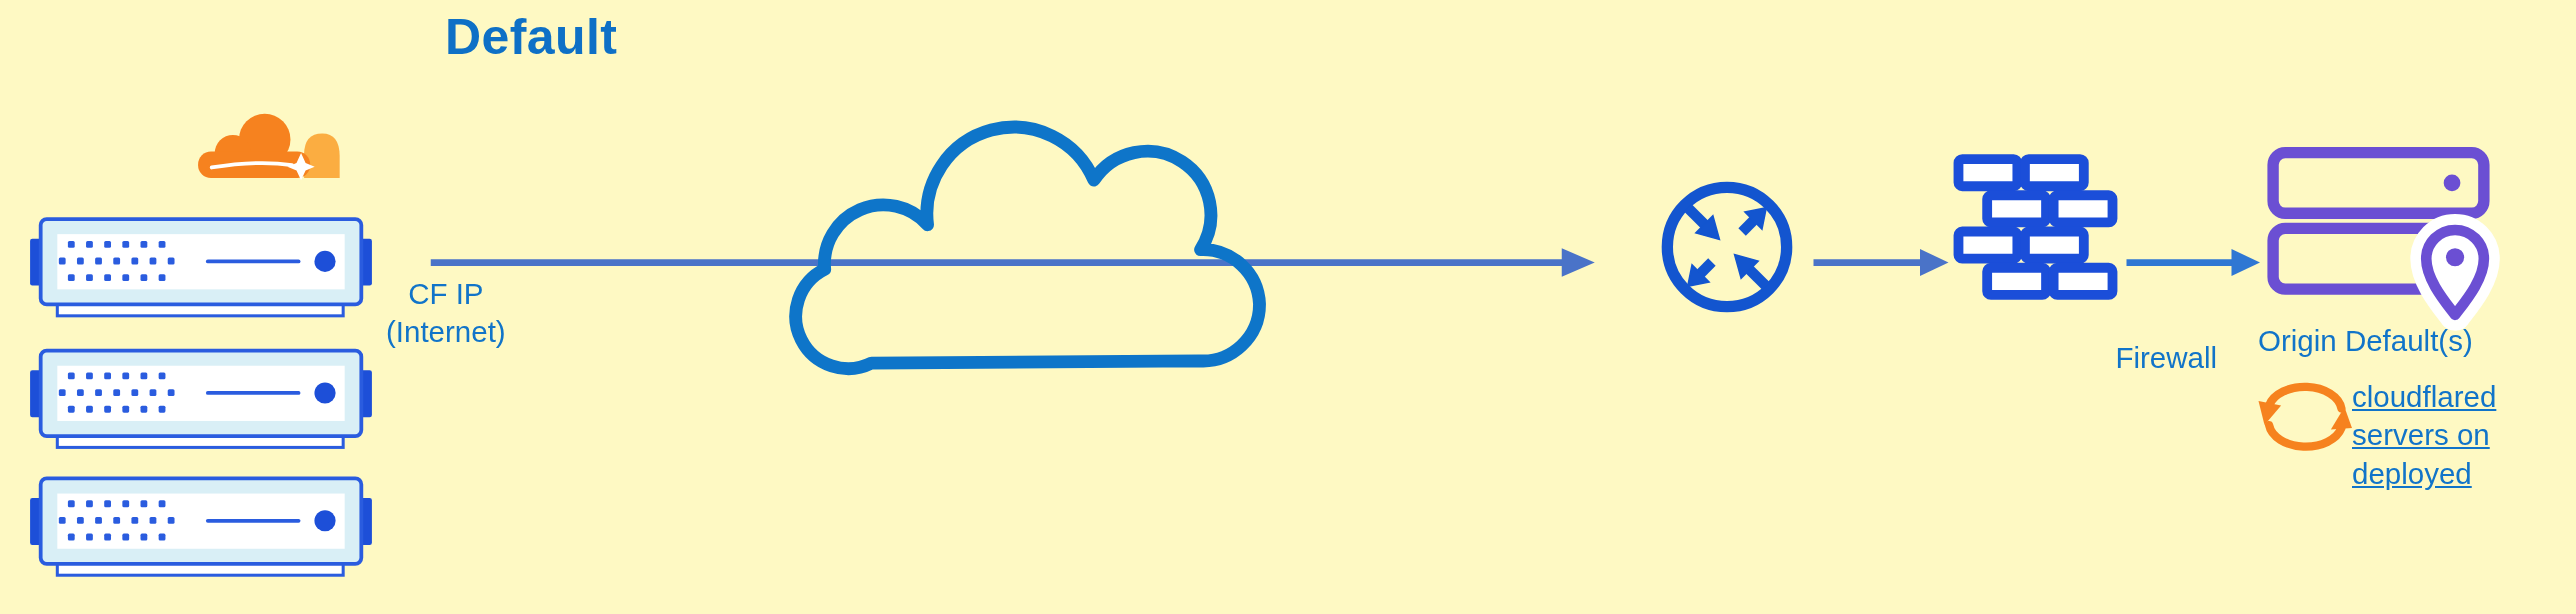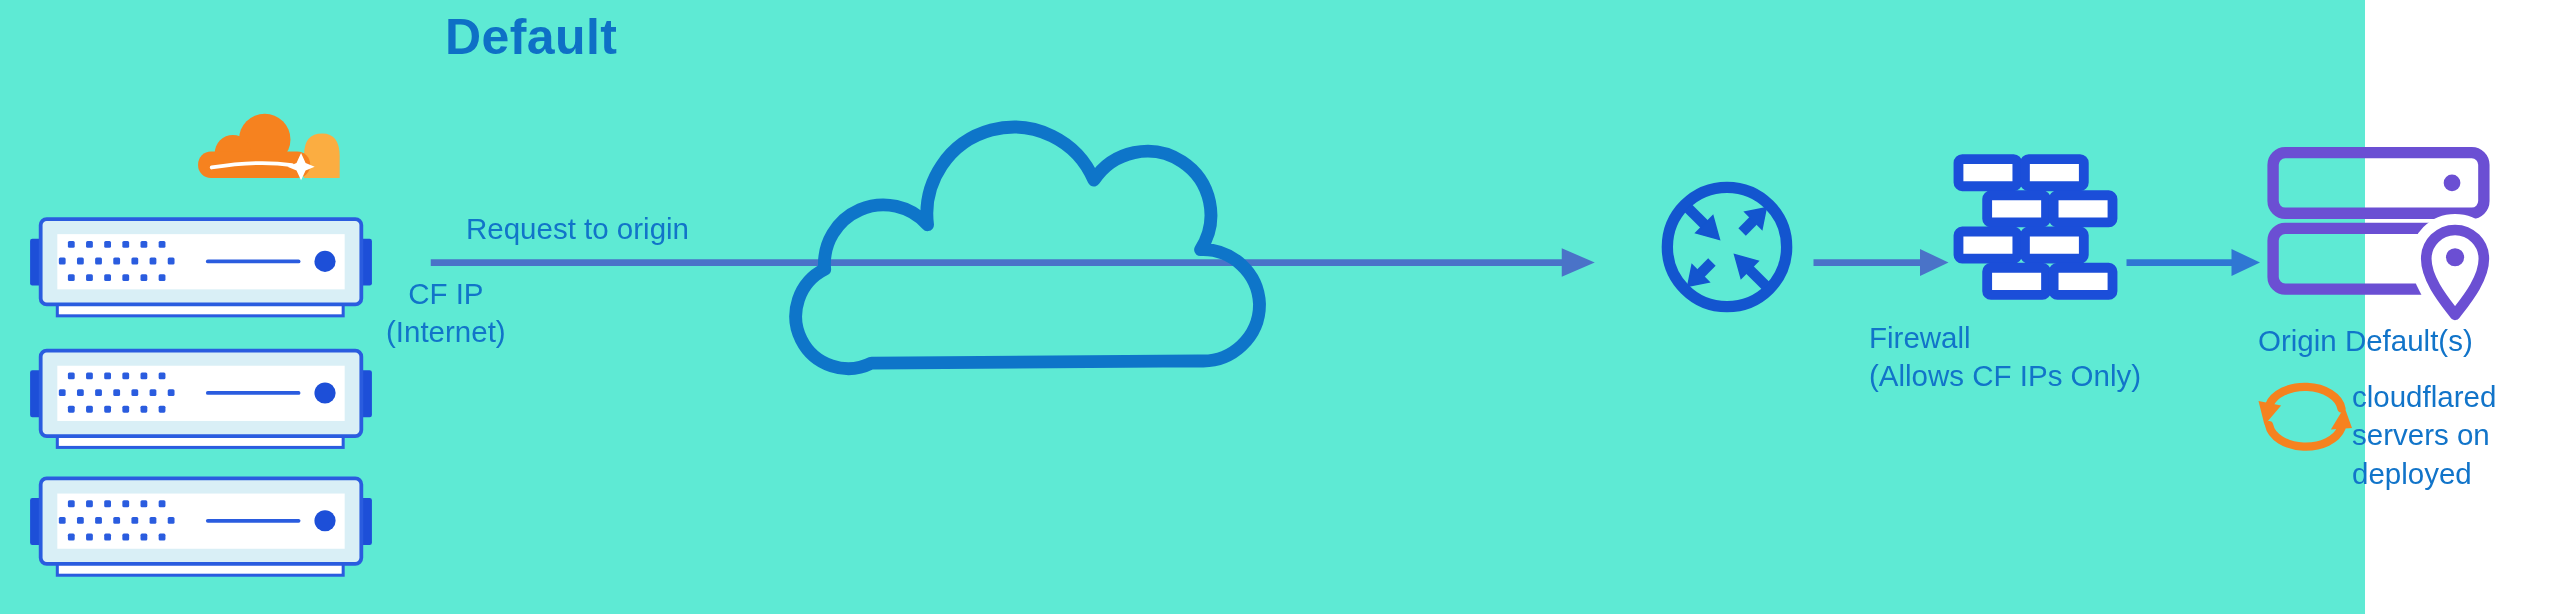--- a/index.html
+++ b/index.html
@@ -6,23 +6,23 @@
     margin: 0;
     padding: 0;
     background: #ffffff;
     width: 2576px;
     height: 614px;
     overflow: hidden;
     font-family: "Liberation Sans", sans-serif;
   }
   .canvas {
     position: relative;
-    width: 2365px;
+    width: 2576px;
     height: 614px;
-    background: #5eead4;
+    background: #fef9c3;
   }
   .abs { position: absolute; }
 
   .title {
     left: 445px; top: 7.6px;
     font-size: 50px;
     font-weight: bold;
     color: #0E70C6;
     letter-spacing: 0.4px;
   }
@@ -46,25 +46,25 @@
     white-space: nowrap;
   }
   .request-label { left: 466px; top: 210px; }
   .cfip-label    { left: 386px; top: 275px; text-align: center; }
   .internet-label {
     left: 893px; top: 298px; width: 189px;
     text-align: center;
   }
   .cpe-label { left: 1557px; top: 339px; }
   .firewall-label {
-    left: 1869px; top: 319px; width: 348px;
-    text-align: left;
+    left: 1869px; top: 339px; width: 348px;
+    text-align: right;
   }
   .origin-label { left: 2258px; top: 322px; }
-  .cloudflared-note { left: 2352px; top: 378px; }
+  .cloudflared-note { left: 2352px; top: 378px; text-decoration: underline; }
 
   svg { display: block; overflow: visible; }
 </style>
 </head>
 <body>
 
 <div class="canvas">
 
   <div class="abs title">Default</div>
 
@@ -130,21 +130,20 @@
     <path d="M 146 157
              A 78 78 0 0 0 10 216
              A 62 62 0 0 0 72 340
              L 505 337
              A 75 75 0 0 0 585 262
              A 75 75 0 0 0 507 190
              A 80 80 0 0 0 366 98
              A 115 115 0 0 0 146 157 Z" fill="none" stroke="#0E75C9" stroke-width="17" stroke-linejoin="round"></path>
   </svg>
 
-  <div class="abs label request-label">Request to origin</div>
   <div class="abs label cfip-label">
     <div>CF IP</div>
     <div>(Internet)</div>
   </div>
 
   <svg class="abs" style="left:1653px; top:173px;" width="148" height="148" viewBox="0 0 196 196">
     <circle cx="98" cy="98" r="79" fill="none" stroke="#1355CF" stroke-width="15"></circle>
     <g fill="#1355CF" stroke="#1355CF">
       <g>
         <line x1="46" y1="46" x2="70" y2="70" stroke-width="14"></line>
@@ -199,21 +198,20 @@
   <svg class="abs" style="left:2257px; top:384px;" width="98" height="67" viewBox="0 0 130 88">
     <path d="M 112 32 A 49 33 0 0 0 16 28" fill="none" stroke="#F6821F" stroke-width="11" stroke-linecap="round"></path>
     <polygon points="2,22 32,28 10,54" fill="#F6821F"></polygon>
     <path d="M 16 54 A 49 33 0 0 0 112 58" fill="none" stroke="#F6821F" stroke-width="11" stroke-linecap="round"></path>
     <polygon points="98,60 126,58 116,30" fill="#F6821F"></polygon>
   </svg>
 
 
   <div class="abs label firewall-label">
     <div>Firewall</div>
-    <div>(Allows CF IPs Only)</div>
   </div>
 
   <div class="abs label origin-label">Origin Default(s)</div>
 
   <div class="abs label cloudflared-note">
     <div>cloudflared</div>
     <div>servers on</div>
     <div>deployed</div>
   </div>
 

